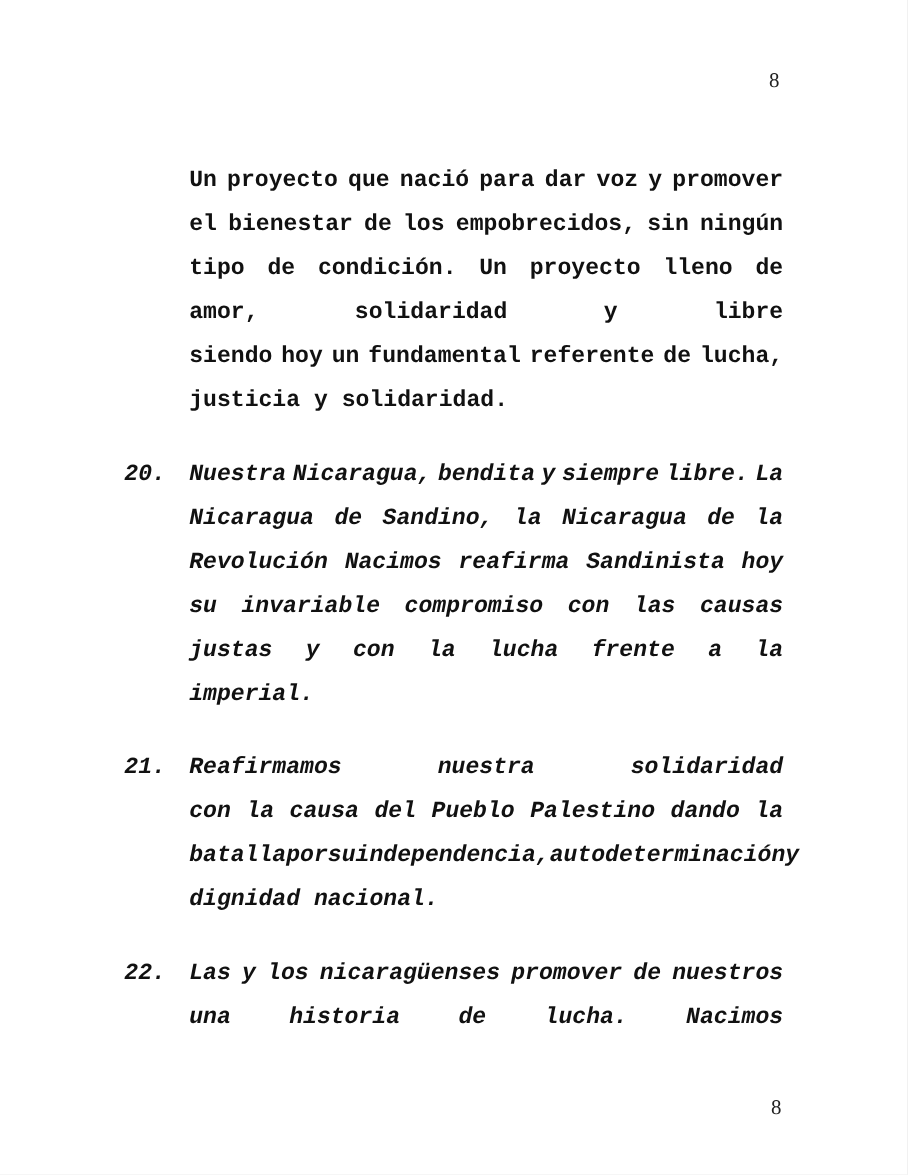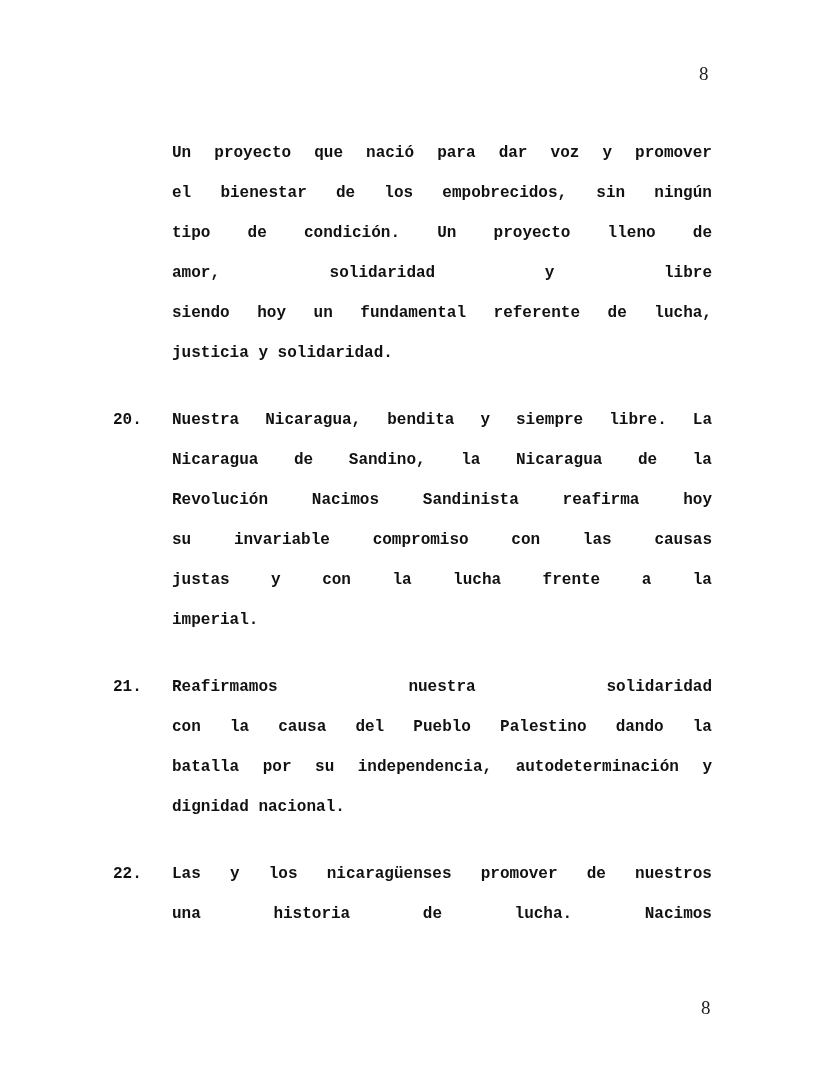--- a/index.html
+++ b/index.html
@@ -20,32 +20,32 @@
     font-family: "Liberation Serif", serif;
     font-size: 19px;
     font-weight: 400;
     color: #222222;
   }
   .page-number-top    { left: 699px; top: 63px; }
   .page-number-bottom { left: 701px; top: 997px; }
   .content {
     position: absolute;
     left: 113px;
-    top: 133px;
+    top: 145px;
     width: 599px;
     font-family: "Liberation Mono", monospace;
     font-weight: 700;
-    font-size: 16px;
+    font-size: 21px;
     line-height: 40px;
   }
   .para {
     display: flex;
     align-items: flex-start;
   }
-  .para + .para { margin-top: 27px; }
+  .para + .para { margin-top: 27px; font-style: italic; }
   .para-number {
     flex: 0 0 59px;
     width: 59px;
     white-space: pre;
   }
   .para-lines { flex: 1 1 auto; min-width: 0; }
   .line { white-space: pre; }
   .line.justified {
     display: flex;
     justify-content: space-between;
@@ -127,22 +127,22 @@
             <span>de</span>
             <span>Sandino,</span>
             <span>la</span>
             <span>Nicaragua</span>
             <span>de</span>
             <span>la</span>
           </div>
           <div class="line justified">
             <span>Revolución</span>
             <span>Nacimos</span>
+            <span>reafirma</span>
             <span>Sandinista</span>
-            <span>reafirma</span>
             <span>hoy</span>
           </div>
           <div class="line justified">
             <span>su</span>
             <span>invariable</span>
             <span>compromiso</span>
             <span>con</span>
             <span>las</span>
             <span>causas</span>
           </div>

